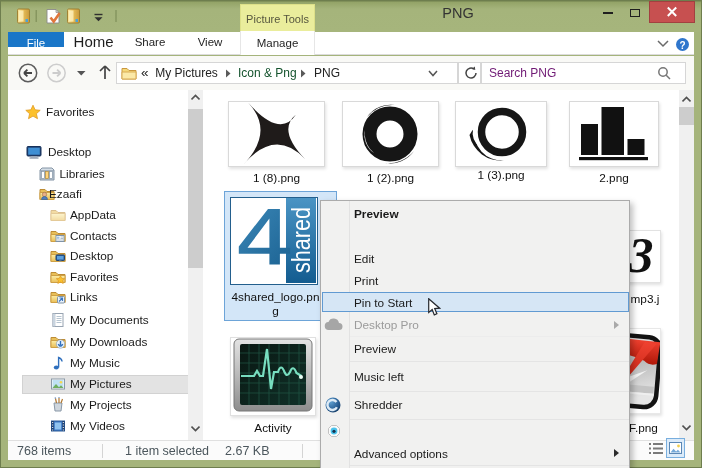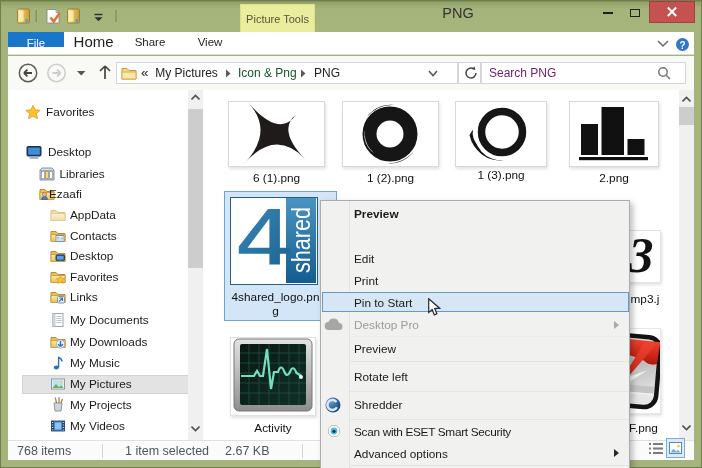--- a/index.html
+++ b/index.html
@@ -63,20 +63,23 @@
   <div class="t ctr" style="left:0;top:7px;width:73px;font-size:11px;color:#56563e">Picture Tools</div>
 </div>
 
 <div id="tabstrip">
   <div class="abs" style="left:0px;top:0;width:56px;height:15px;background:#1a76c8">
     <div class="t ctr" style="left:0;top:3.5px;width:56px;color:#fff;font-size:11.5px">File</div>
   </div>
   <div class="t ctr" style="left:53.6px;top:3px;width:64px;font-size:15px;color:#1e1e1e">Home</div>
   <div class="t ctr" style="left:110px;top:3px;width:64px;font-size:11.5px;color:#1e1e1e">Share</div>
   <div class="t ctr" style="left:179px;top:3px;width:46px;font-size:11.5px;color:#1e1e1e">View</div>
+  <div class="abs" style="left:232px;top:-1px;width:75px;height:24px;background:#fff;border-left:1px solid #e6e6e6;border-right:1px solid #e6e6e6">
+    <div class="t ctr" style="left:0;top:5px;width:73px;font-size:11.5px;color:#1e1e1e">Manage</div>
+  </div>
 
   <svg class="abs" style="left:648px;top:7px" width="14" height="10" viewBox="0 0 14 10">
       <path d="M2 2 L7 7 L12 2" stroke="#6a6a6a" stroke-width="1.5" fill="none"></path>
     </svg>
   <div class="abs" style="left:668px;top:6px;width:13px;height:13px;border-radius:50%;background:#2f76cc"></div>
   <div class="t" style="left:668px;top:7px;width:13px;text-align:center;color:#fff;font-size:10px;font-weight:bold">?</div>
 </div>
 
 <div id="addrband">
 
@@ -272,21 +275,21 @@
 <div class="abs" style="left:679px;top:107px;width:15px;height:18px;background:#cdcdcd"></div>
 <svg class="abs" style="left:682px;top:424px" width="9" height="7" viewBox="0 0 9 7">
     <path d="M0.5 1.5 L4.5 5.5 L8.5 1.5" stroke="#505050" stroke-width="1.6" fill="none"></path>
   </svg>
 
 <div class="thumb" style="left:228px;top:101px;width:97px;height:66px">
   <svg width="95" height="64" viewBox="0 0 95 64">
       <path d="M19 0.5 Q51 36.7 67 12.5 Q48 28 76 57 Q46 25.4 14 63 Q46.3 29.7 19 0.5 Z" fill="#1f1b1a"></path>
     </svg>
 </div>
-<div class="t ctr" style="left:228px;top:171px;width:97px;color:#111">6 (1).png</div>
+<div class="t ctr" style="left:228px;top:171px;width:97px;color:#111">1 (8).png</div>
 
 <div class="thumb" style="left:342px;top:101px;width:97px;height:66px">
   <svg width="95" height="64" viewBox="0 0 95 64">
     <circle cx="47" cy="32" r="20.5" fill="none" stroke="#161616" stroke-width="14"></circle>
     <path d="M24 15 A 29 29 0 0 1 52 3 A 33 33 0 0 0 24 15 Z" fill="#161616"></path>
     <path d="M71 49 A 29 29 0 0 1 42 61 A 33 33 0 0 0 71 49 Z" fill="#161616"></path>
     <path d="M27 47 A 26 26 0 0 1 22 28 A 22 22 0 0 0 31 51 Z" fill="#fff"></path>
   </svg>
 </div>
 <div class="t ctr" style="left:342px;top:171px;width:97px;color:#111">1 (2).png</div>
@@ -425,41 +428,40 @@
   <div class="abs" style="left:1px;top:91px;width:307px;height:20px;background:#d6e6f5;border:1px solid #619ad2"></div>
   <div class="t" style="left:33px;top:94.5px;color:#1a1a1a">Pin to Start</div>
   <div class="t" style="left:33px;top:116.5px;color:#9b9b9b">Desktop Pro</div>
   <svg class="abs" style="left:3px;top:117px" width="19" height="13" viewBox="0 0 19 13">
       <path d="M5 12 a4 4 0 0 1 -0.5 -8 a5.5 5.5 0 0 1 10.5 1 a3.5 3.5 0 0 1 0 7 Z" fill="#a6a6a6"></path>
     </svg>
   <div class="abs arrow-r" style="left:293px;top:119.5px;border-color:transparent transparent transparent #a9a9a9"></div>
   <div class="menu-sep" style="left:29px;top:135px;width:279px;background:#ececec"></div>
   <div class="t" style="left:33px;top:140.5px;color:#1a1a1a">Preview</div>
   <div class="menu-sep" style="left:29px;top:160px;width:279px"></div>
-  <div class="t" style="left:33px;top:168.5px;color:#1a1a1a">Rotate left</div>
+  <div class="t" style="left:33px;top:168.5px;color:#1a1a1a">Music left</div>
   <div class="menu-sep" style="left:29px;top:189.5px;width:279px"></div>
   <svg class="abs" style="left:4px;top:196px" width="16" height="16" viewBox="0 0 16 16">
       <defs>
         <radialGradient id="shr" cx="0.35" cy="0.3" r="0.9">
           <stop offset="0" stop-color="#5f9fd0"></stop>
           <stop offset="0.55" stop-color="#2a6096"></stop>
           <stop offset="1" stop-color="#123050"></stop>
         </radialGradient>
       </defs>
       <circle cx="8" cy="8" r="7.5" fill="url(#shr)"></circle>
       <path d="M11.5 5 a5 5 0 1 0 0.4 5.2" stroke="#ddeaf5" stroke-width="2.4" fill="none"></path>
     </svg>
   <div class="t" style="left:33px;top:196.5px;color:#1a1a1a">Shredder</div>
   <div class="menu-sep" style="left:29px;top:217.5px;width:279px"></div>
   <svg class="abs" style="left:7px;top:224px" width="12" height="12" viewBox="0 0 12 12">
       <path d="M3.5 0.5 h5 l3 3 v5 l-3 3 h-5 l-3 -3 v-5 Z" fill="#fafafa" stroke="#b5b5b5" stroke-width="0.8"></path>
       <circle cx="6" cy="6" r="3.4" fill="#49c3ec"></circle>
       <circle cx="6" cy="6.3" r="1.6" fill="#15314e"></circle>
     </svg>
-  <div class="t" style="left:33px;top:223.5px;color:#1a1a1a;letter-spacing:-0.3px">Scan with ESET Smart Security</div>
   <div class="t" style="left:33px;top:245.5px;color:#1a1a1a">Advanced options</div>
   <div class="abs arrow-r" style="left:293px;top:248px"></div>
   <div class="menu-sep" style="left:29px;top:264px;width:279px"></div>
 </div>
 
 <svg class="abs" style="left:428px;top:298px;z-index:30" width="13" height="20" viewBox="0 0 13 20">
   <path d="M0.7 0.7 L0.7 14.5 L4.2 11.6 L6.3 16.9 L8.9 15.8 L6.7 10.6 L11.6 10.2 Z" fill="#fff" stroke="#26292e" stroke-width="1.2"></path>
 </svg>
 
 <div id="frame-edge"></div>

